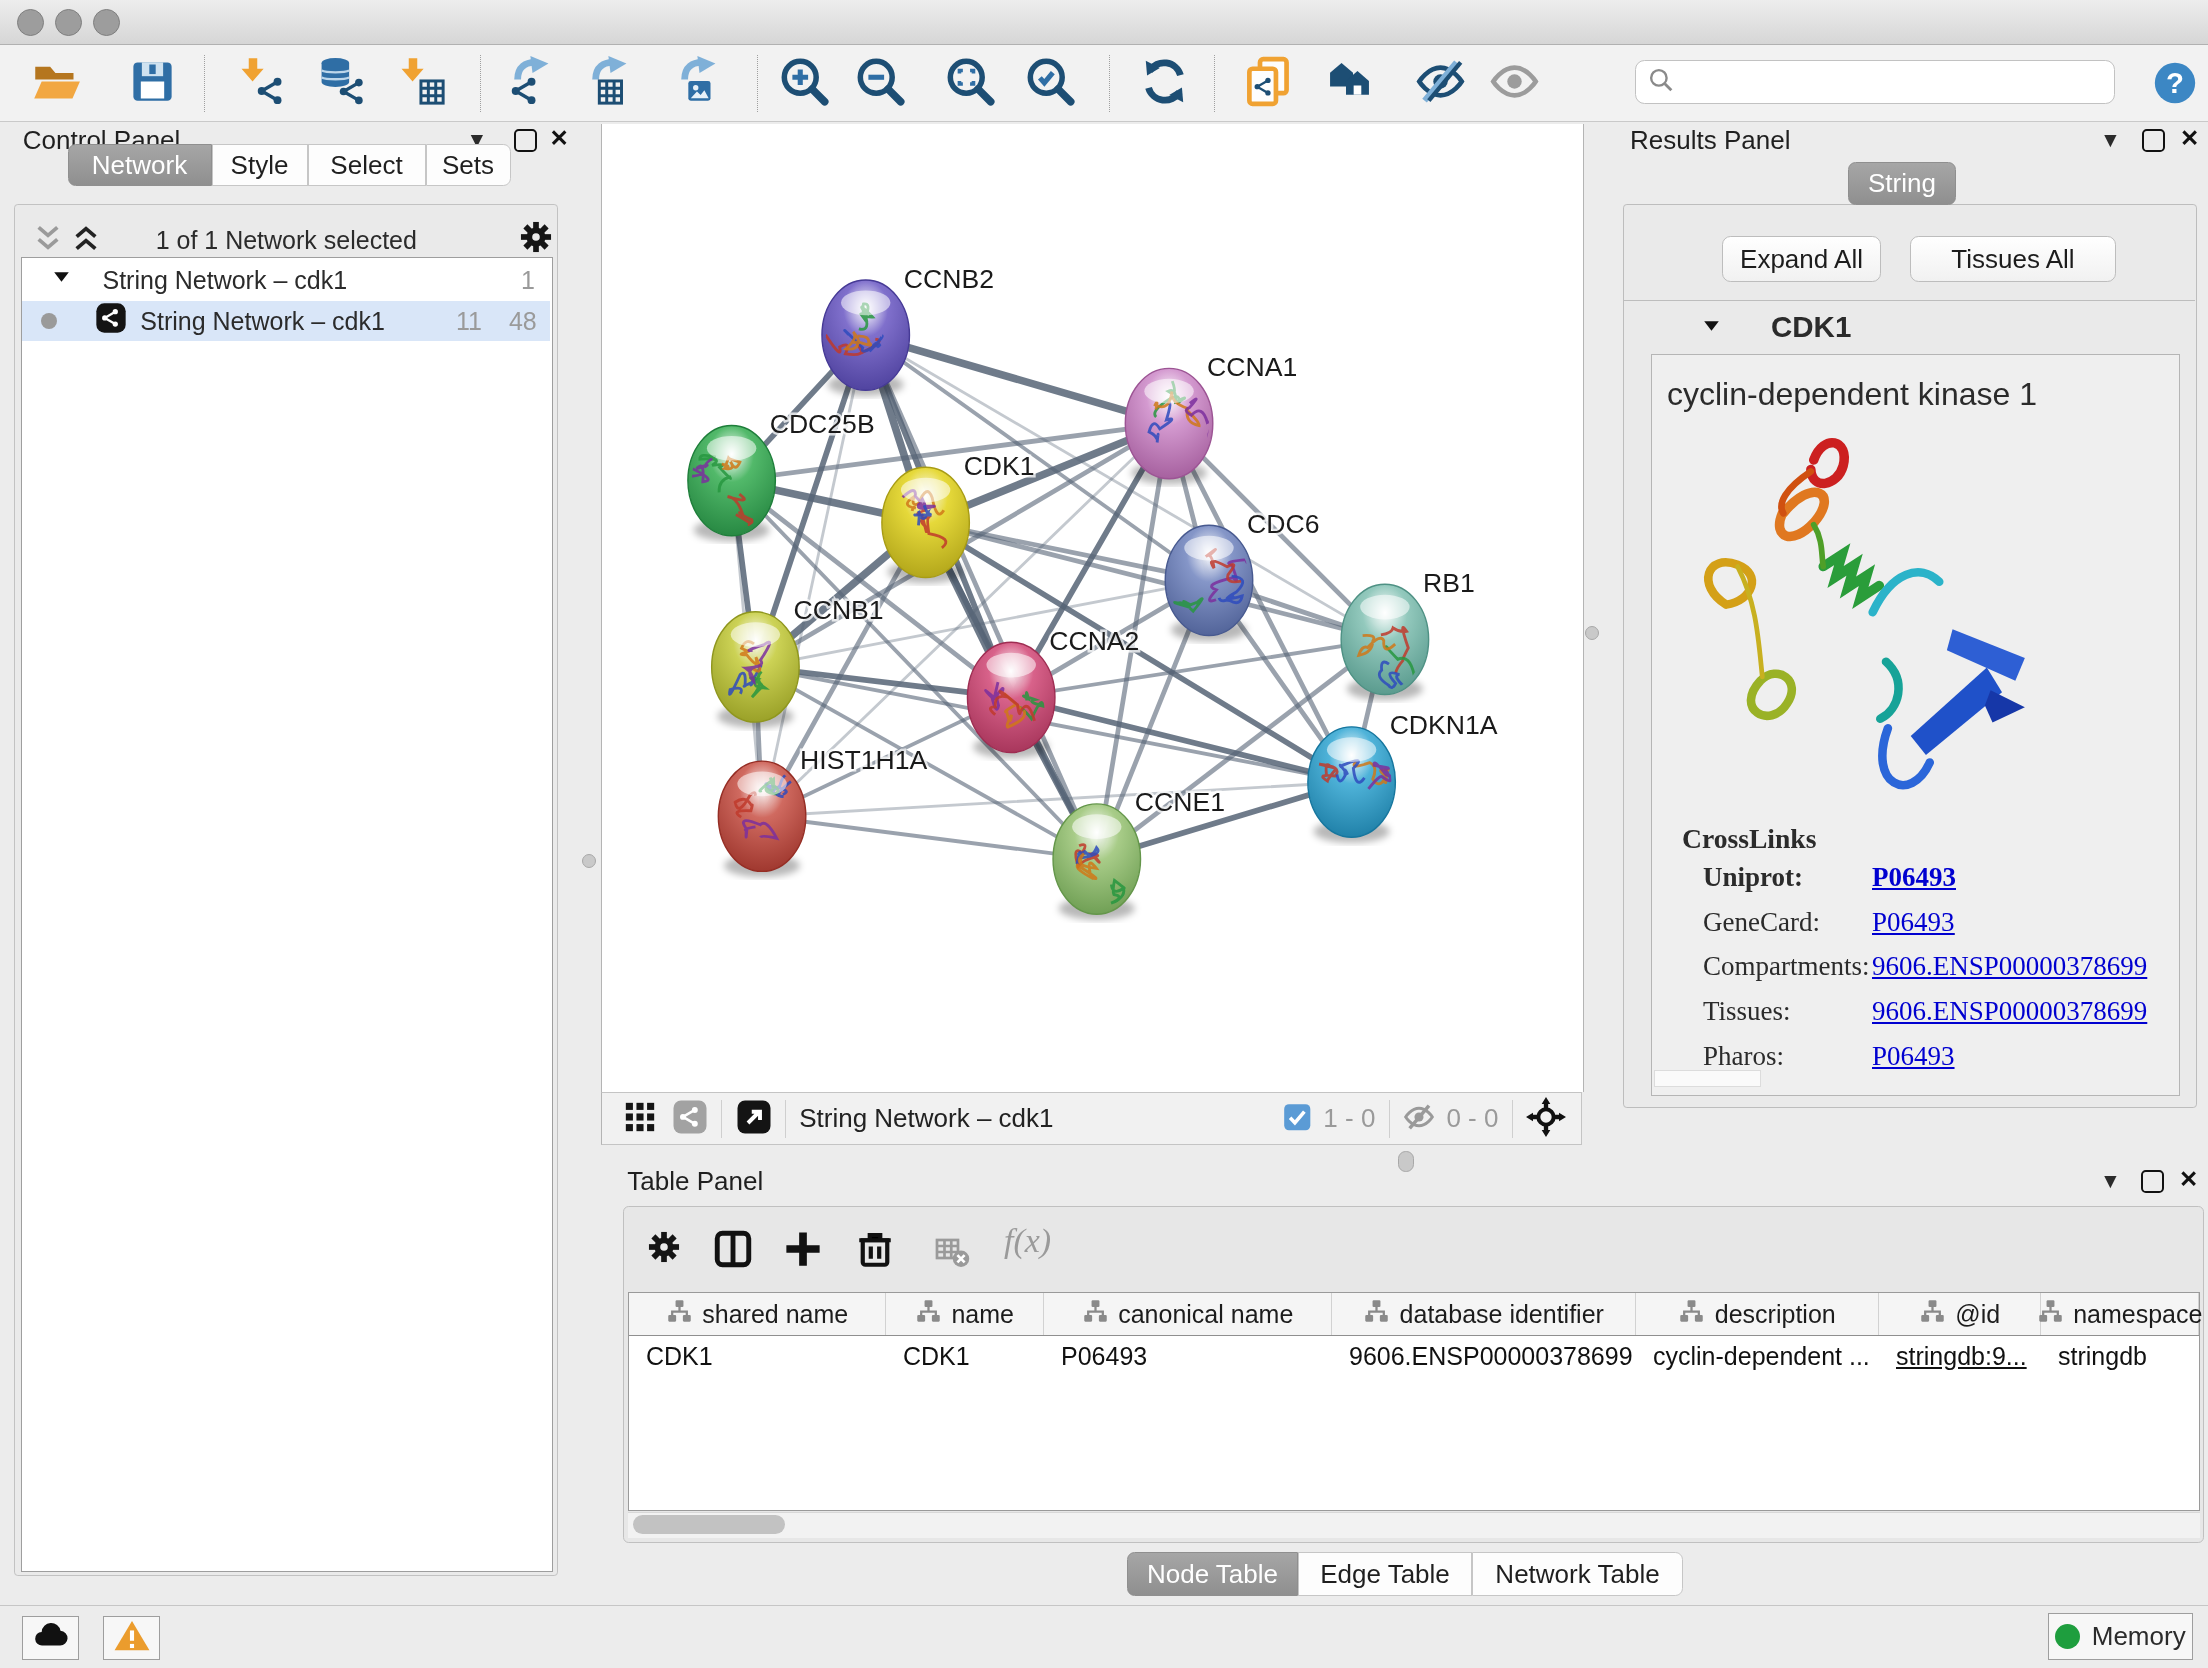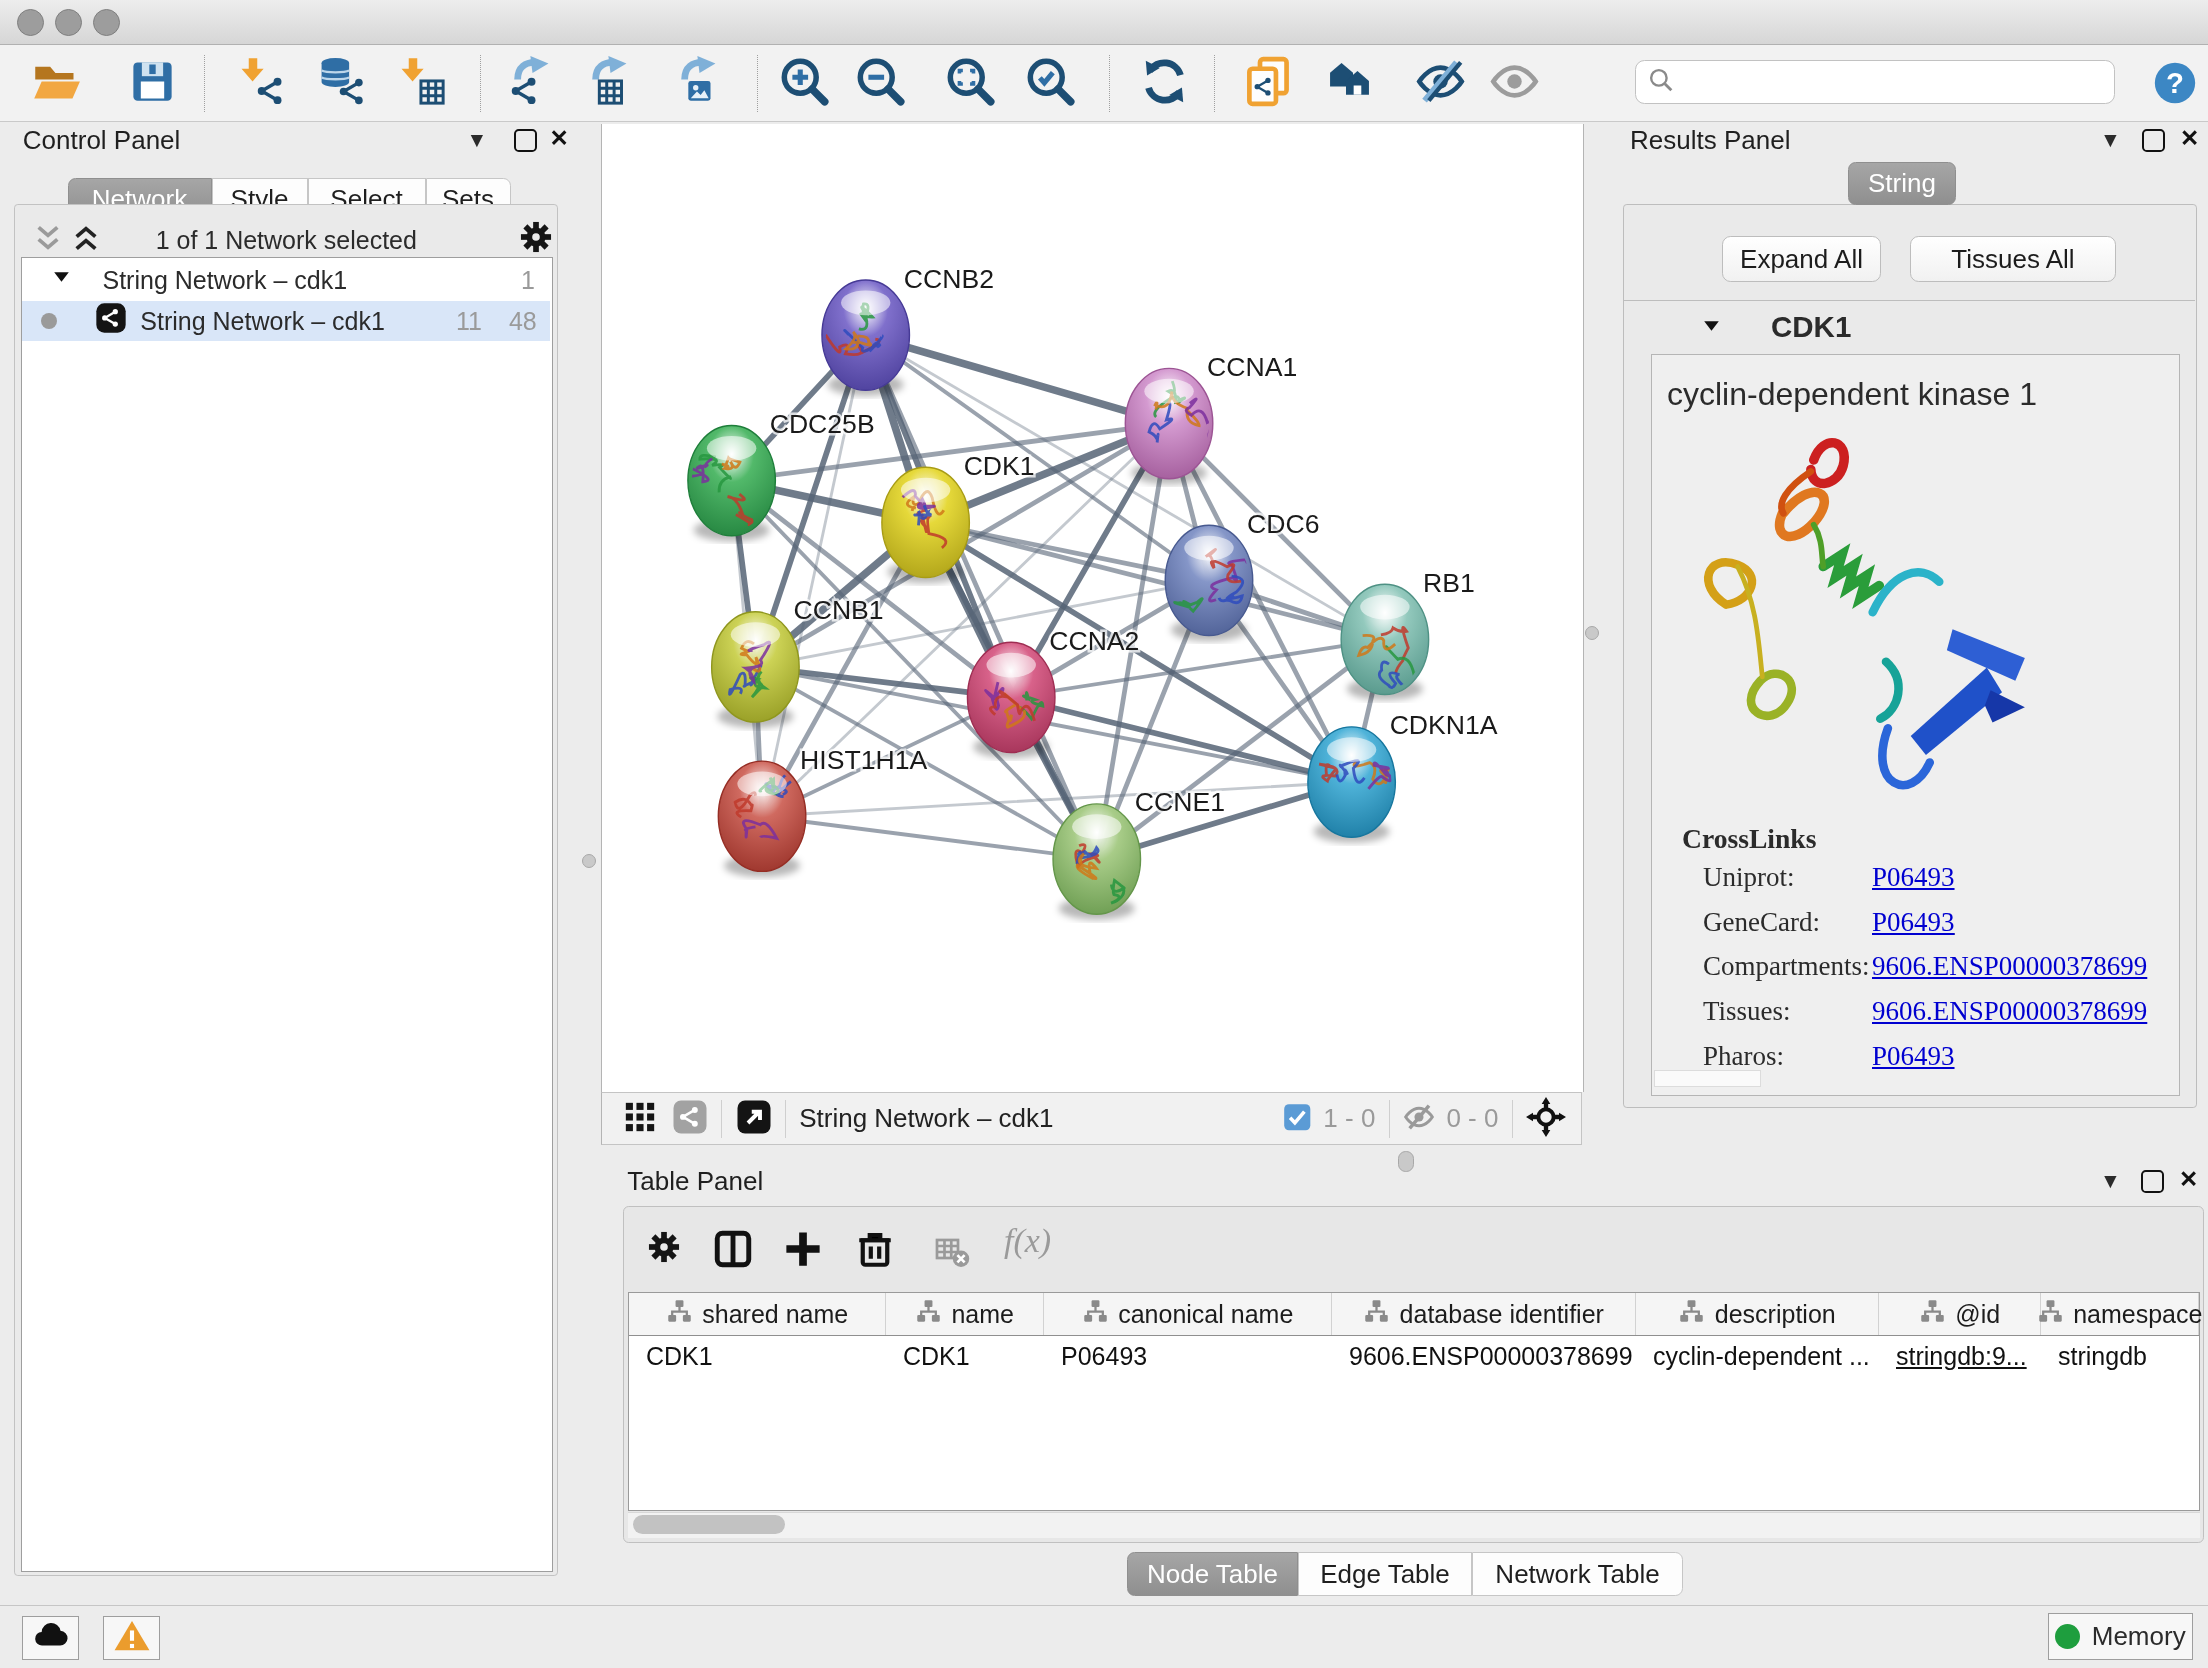--- a/index.html
+++ b/index.html
@@ -248,21 +248,21 @@
       <div class="abs tbdiv" style="left: 757px;"></div>
       <div class="abs tbdiv" style="left: 1109px;"></div>
       <div class="abs tbdiv" style="left: 1214px;"></div>
     </div>
 
   <div class="abs" style="left:9.5px;top:124px;width:556px;height:1453px">
     <span class="abs phead" style="left:13.3px;top:1px">Control Panel</span>
     <span class="abs" style="left:457px;top:3.8px;font-size:21px">▼</span>
     <span class="abs floatsq" style="left:504px;top:4.8px"></span>
     <span class="abs wbtn" style="left:540px;top:2.9px;font-weight:bold">✕</span>
-    <div class="abs" id="cp-tabs" style="left:58px;top:54px;display:flex">
+    <div class="abs" id="cp-tabs" style="left:58px;top:20px;display:flex">
         <div class="tab active" style="width: 144px; border-radius: 7.6px 0px 0px 7.6px;">Network</div>
         <div class="tab" style="width: 96px;">Style</div>
         <div class="tab" style="width: 118px;">Select</div>
         <div class="tab" style="width: 85px; border-radius: 0px 7.6px 7.6px 0px;">Sets</div>
       </div>
   </div>
   <div class="abs cpanel-box">
     <div class="abs" style="left:17px;top:17px" id="chev-down"><svg width="32" height="32" viewBox="0 0 24 24">
           <path d="M5 4l7 6 7-6M5 13l7 6 7-6" stroke="#9a9a9a" stroke-width="2.8" fill="none"></path>
         </svg></div>
@@ -669,21 +669,21 @@
   <path d="M212 200 C232 158 262 148 282 168" stroke="#2bb3c9" stroke-width="9"></path>
   <path d="M226 252 C248 272 240 302 220 312" stroke="#17a398" stroke-width="9"></path>
   <path d="M228 322 C206 382 252 402 272 358" stroke="#2b66d9" stroke-width="9"></path>
  </g>
  <polygon points="252,330 332,258 348,284 268,350" fill="#1f51c9"></polygon>
  <polygon points="296,218 372,248 362,272 290,240" fill="#2e5fd4"></polygon>
  <polygon points="336,282 372,300 338,316 330,298" fill="#1637a8"></polygon>
       </svg>
     <span class="abs serif" style="left:30px;top:468px;font-size:27.6px;font-weight:bold">CrossLinks</span>
     <div id="xl-rows">
-        <div class="xlrow serif" style="top: 507px;"><span style="display:inline-block;width:169px">Uniprot:</span><a>P06493</a></div>
+        <div class="xlrow serif" style="top: 507px; font-weight: bold;"><span style="display:inline-block;width:169px">Uniprot:</span><a>P06493</a></div>
         <div class="xlrow serif" style="top: 552px; text-decoration: underline;"><span style="display:inline-block;width:169px">GeneCard:</span><a>P06493</a></div>
         <div class="xlrow serif" style="top: 596px;"><span style="display:inline-block;width:169px">Compartments:</span><a>9606.ENSP00000378699</a></div>
         <div class="xlrow serif" style="top: 641px;"><span style="display:inline-block;width:169px">Tissues:</span><a>9606.ENSP00000378699</a></div>
         <div class="xlrow serif" style="top: 686px;"><span style="display:inline-block;width:169px">Pharos:</span><a>P06493</a></div>
       </div>
     <div class="abs" style="left:1.9px;top:715px;width:105px;height:15px;background:#fafafa;border:1px solid #dcdcdc"></div>
   </div>
 
   <div class="abs" style="left:613px;top:1165px;width:1595px;height:434px">
     <span class="abs phead" style="left:14.3px;top:1px">Table Panel</span>

